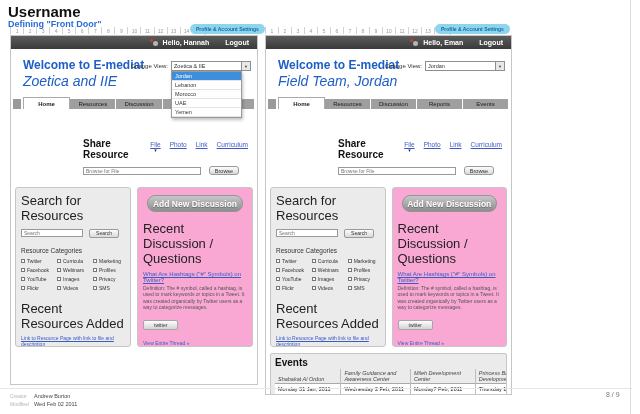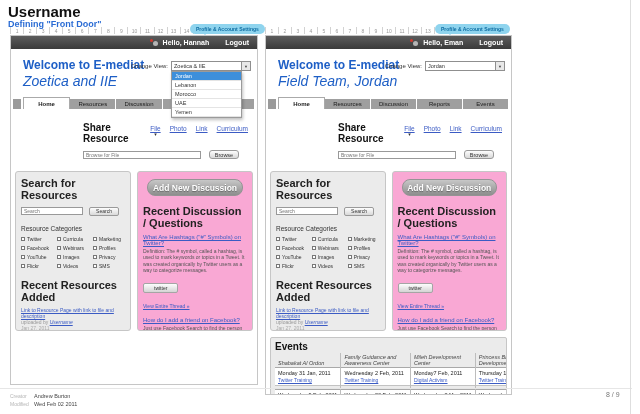--- a/index.html
+++ b/index.html
@@ -47,35 +47,35 @@
   .dd-option.highlighted { background:#3d8fdb; color:#fff; }
 
   .tab-bar { height:12px; display:flex; align-items:flex-end; padding:0 2px; }
   .tab-stub { width:8px; height:10px; background:#9a9a9a; margin-right:2px; }
   .tabs { flex:1; display:flex; align-items:flex-end; }
   .tab { flex:1; background:#9f9f9f; color:#1a1a1a; font-size:6px; text-align:center; height:10px;
     line-height:10px; border-right:1px solid #fff; white-space:nowrap; overflow:hidden; cursor:pointer; }
   .tab.active { background:#fff; border:1px solid #aaa; border-bottom:none; height:12px; line-height:12px;
     font-weight:bold; }
 
-  .share-section { padding:8px 0 0 72px; }
+  .share-section { padding:24px 0 0 72px; }
   .share-row { display:flex; align-items:baseline; }
   .share-heading { font-size:10px; font-weight:bold; color:#111; margin-right:10px; }
   .share-link { position:relative; font-size:6.5px; color:#3b5bc4; text-decoration:underline; margin-right:9px; cursor:pointer; }
   .share-link.active::after { content:"▾"; position:absolute; top:6px; left:50%; transform:translateX(-50%);
     font-size:5px; color:#333; text-decoration:none; }
   .share-input-row { margin-top:6px; display:flex; align-items:center; }
   .share-input { width:118px; height:8px; border:1px solid #999; font-size:5px; color:#777; padding:0 2px;
     font-family:"Liberation Sans",sans-serif; }
   .browse-btn { margin-left:8px; width:30px; height:9px; font-size:5.5px; color:#333; background:linear-gradient(#fdfdfd,#d9d9d9);
     border:1px solid #9a9a9a; border-radius:3px; line-height:6px; cursor:pointer; font-family:"Liberation Sans",sans-serif; }
 
   .boxes-row { display:flex; gap:6px; margin:12px 4px 0 4px; }
   .box { flex:1; height:160px; background:#ebebeb; border:1px solid #c6c6c6; border-radius:3px; padding:5px; overflow:hidden; }
-  .box-heading { font-size:11px; font-weight:bold; color:#222; }
+  .box-heading { font-size:13px; font-weight:normal; color:#222; }
   .search-row { margin:6px 0 0; display:flex; }
   .search-input { width:62px; height:8px; border:1px solid #999; font-size:5px; padding:0 2px; font-family:"Liberation Sans",sans-serif; }
   .search-btn { margin-left:6px; width:30px; height:9px; font-size:5px; color:#333; background:linear-gradient(#fdfdfd,#d9d9d9);
     border:1px solid #9a9a9a; border-radius:2px; line-height:5px; cursor:pointer; font-family:"Liberation Sans",sans-serif; }
   .cat-heading { margin-top:9px; font-size:6.5px; color:#333; }
   .cat-grid { margin-top:4px; display:grid; grid-template-columns:repeat(3,1fr); grid-template-rows:repeat(4,auto);
     grid-auto-flow:column; gap:3px 4px; }
   .cat { font-size:5px; color:#333; display:flex; align-items:center; cursor:pointer; }
   .cb { width:4px; height:4px; border:1px solid #777; background:#fff; display:inline-block; margin-right:2px; flex:none; }
   .recent-heading { margin-top:10px; }

